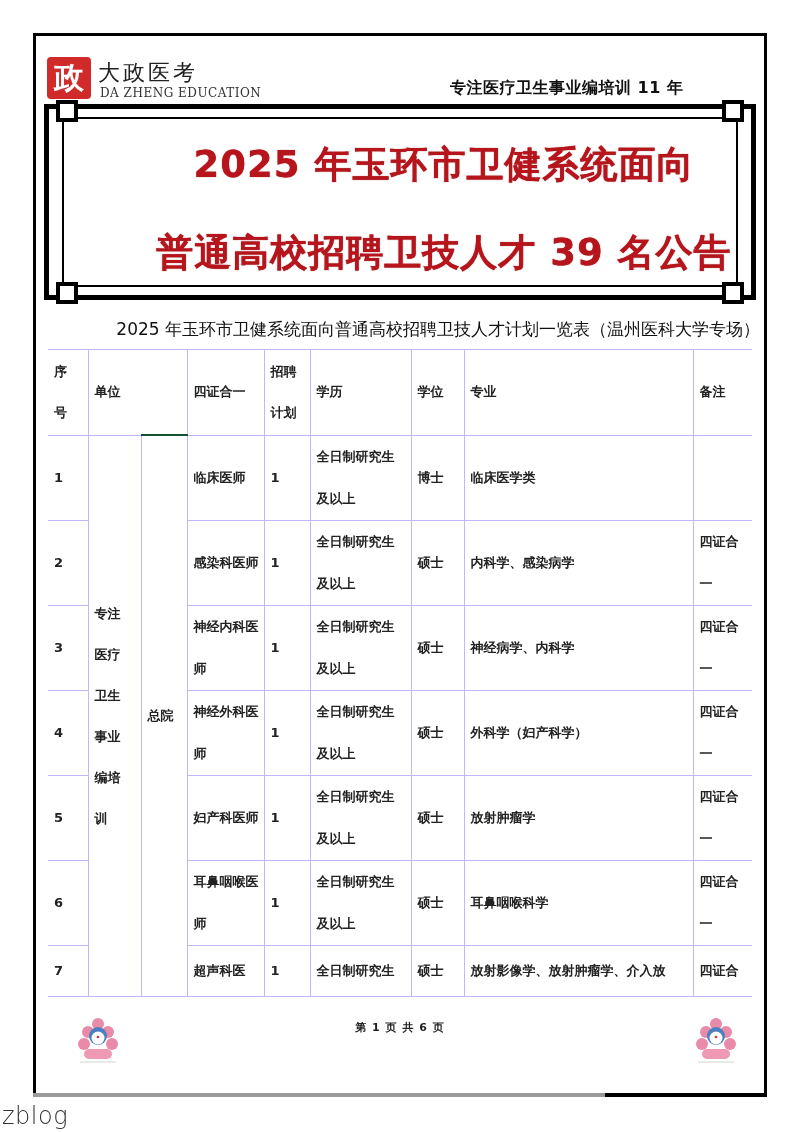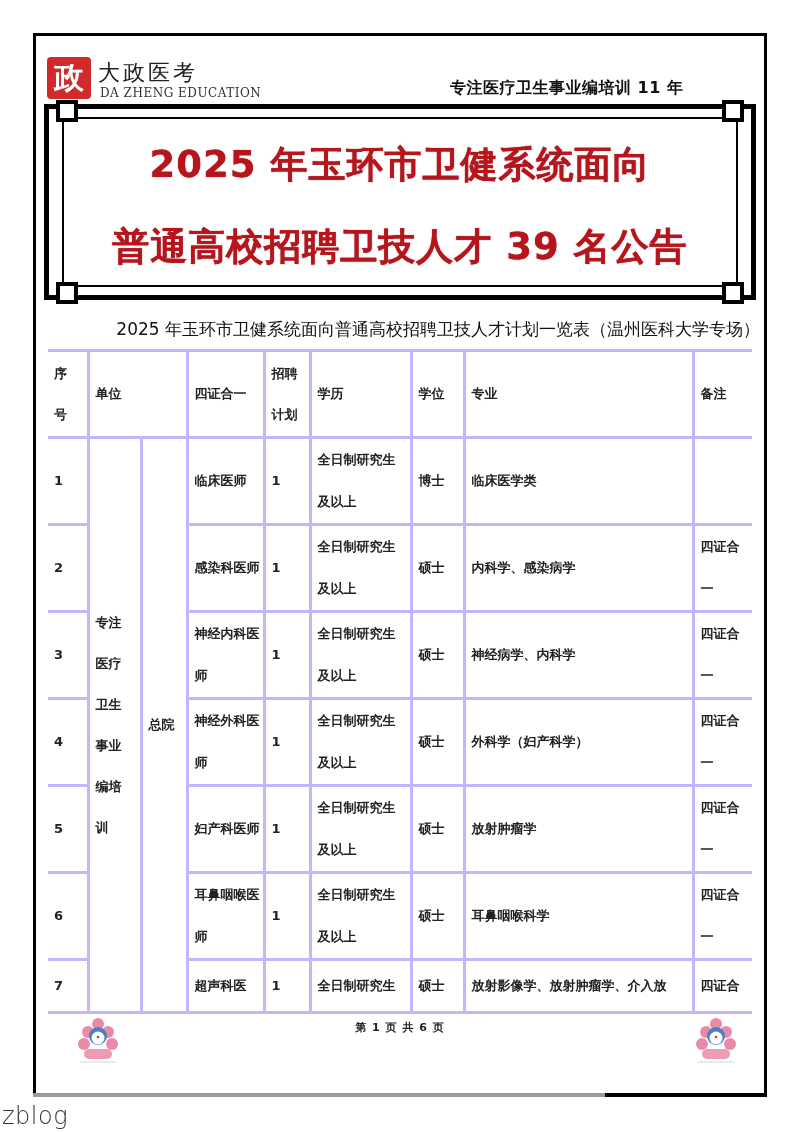--- a/index.html
+++ b/index.html
@@ -10,26 +10,26 @@
   .watermark { position:absolute; left:2px; top:1102px; font-size:24px; color:#333; font-family:"DejaVu Sans", sans-serif; font-weight:300; letter-spacing:0.5px; }
 
   .logo-mark { position:absolute; left:47px; top:57px; width:44px; height:42px; background:#d12a2a; border-radius:4px; color:#fff; font-family:"DejaVu Serif", serif; font-size:30px; font-weight:bold; line-height:42px; text-align:center; }
   .logo-cn { position:absolute; left:98px; top:58px; font-family:"DejaVu Serif", serif; font-size:22px; letter-spacing:3px; color:#222; }
   .logo-en { position:absolute; left:100px; top:86px; font-family:"DejaVu Serif", serif; font-size:12px; letter-spacing:0.5px; color:#333; }
   .slogan { position:absolute; left:450px; top:78px; font-size:16px; font-weight:bold; color:#111; letter-spacing:0.5px; }
 
   .frame-outer { position:absolute; left:44px; top:104px; width:712px; height:196px; border:5px solid #000; box-sizing:border-box; }
   .frame-inner { position:absolute; left:62px; top:117px; width:676px; height:170px; border:2px solid #000; box-sizing:border-box; }
   .corner { position:absolute; width:22px; height:22px; background:#fff; border:4px solid #000; box-sizing:border-box; }
-  .title-line { position:absolute; left:62px; width:676px; text-align:center; color:#b8141c; font-weight:bold; font-size:37px; letter-spacing:1px; text-shadow:0 0 1px #8a0a10; }
+  .title-line { position:absolute; left:62px; width:676px; text-align:center; color:#b8141c; font-weight:bold; font-size:37px; letter-spacing:1px; text-shadow:0 0 1px #8a0a10;padding-left:44px; }
 
   .table-title { position:absolute; left:40px; top:318px; width:720px; text-align:right; font-size:17px; font-weight:normal; color:#111; }
 
   table.plan { position:absolute; left:48px; top:349px; border-collapse:collapse; font-size:13px; font-weight:bold; color:#222; }
-  table.plan td, table.plan th { border:3px solid #c4b5fd; padding:0 0 0 6px; text-align:left; vertical-align:middle; font-weight:bold; line-height:40px; }
+  table.plan td, table.plan th { border:1px solid #c4b5fd; padding:0 0 0 6px; text-align:left; vertical-align:middle; font-weight:bold; line-height:40px; }
   table.plan tr td:first-child, table.plan tr th:first-child { border-left:none; }
   table.plan tr td:last-child, table.plan tr th:last-child { border-right:none; }
   table.plan tr.head th { height:84px; line-height:42px; }
   table.plan tr.row td { height:84px; }
   table.plan tr.row.short td { height:50px; line-height:22px; }
   .wrap { display:block; line-height:42px; }
   .vert { display:block; width:28px; line-height:41px; word-break:break-all; }
 
   .footer-page { position:absolute; left:0; width:800px; top:1020px; text-align:center; font-size:11px; font-weight:bold; color:#222; letter-spacing:1px; }
   .deco { position:absolute; width:48px; height:48px; }
@@ -46,21 +46,21 @@
 <div class="logo-en">DA ZHENG EDUCATION</div>
 <div class="slogan">专注医疗卫生事业编培训 11 年</div>
 
 <div class="frame-outer"></div>
 <div class="frame-inner"></div>
 <div class="corner" style="left:56px;top:100px;"></div>
 <div class="corner" style="left:722px;top:100px;"></div>
 <div class="corner" style="left:56px;top:282px;"></div>
 <div class="corner" style="left:722px;top:282px;"></div>
 <div class="title-line" style="top:140px;">2025 年玉环市卫健系统面向</div>
-<div class="title-line" style="top:222px;">普通高校招聘卫技人才 39 名公告</div>
+<div class="title-line" style="top:228px;">普通高校招聘卫技人才 39 名公告</div>
 
 <div class="table-title">2025 年玉环市卫健系统面向普通高校招聘卫技人才计划一览表（温州医科大学专场）</div>
 
 <table class="plan">
   <colgroup>
     <col style="width:40px">
       <col style="width:53px">
       <col style="width:46px">
       <col style="width:77px">
       <col style="width:46px">
@@ -83,21 +83,21 @@
     <th>学位</th>
     <th>专业</th>
     <th>备注</th>
   </tr>
 
   <tr class="row">
     <td>1</td>
     <td rowspan="7">
           <span class="vert">专注医疗卫生事业编培训</span>
         </td>
-    <td rowspan="7" style="border-top:2px solid #d946ef;">总院</td>
+    <td rowspan="7" style="border-top:2px solid #14532d;">总院</td>
     <td>临床医师</td>
     <td>1</td>
     <td>
           <span class="wrap" style="width:90px">全日制研究生及以上</span>
         </td>
     <td>博士</td>
     <td>临床医学类</td>
     <td></td>
   </tr>
 

